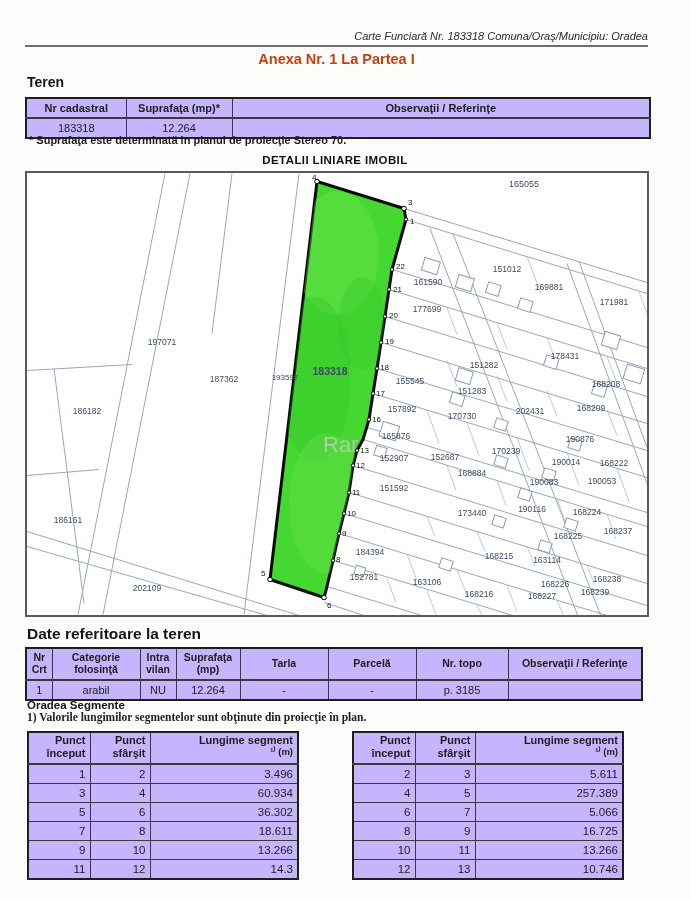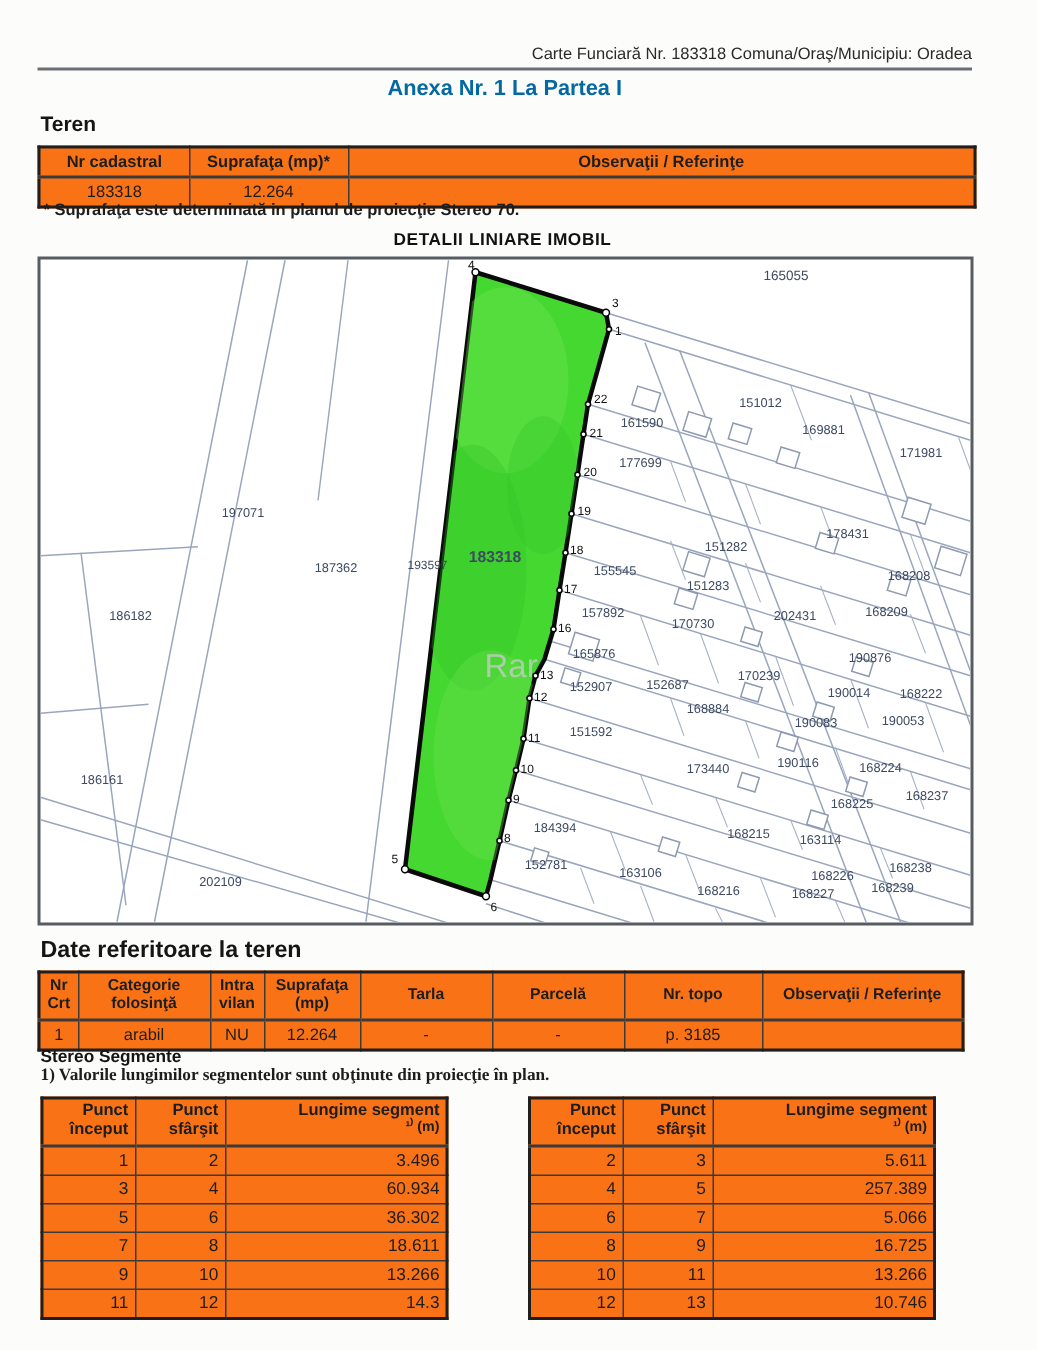--- a/index.html
+++ b/index.html
@@ -5,33 +5,33 @@
   html,body{margin:0;padding:0;}
   body{
     width:691px;height:900px;position:relative;overflow:hidden;
     background:#fcfcfa;color:#1d1d1d;
     font-family:"Liberation Sans", sans-serif;
   }
   .abs{position:absolute;}
   
   .cf-header{
     left:25px;top:30px;width:623px;text-align:right;
-    font-size:11px;color:#2a2a2a;
+    font-style:italic;font-size:11px;color:#2a2a2a;
     padding-bottom:3px;border-bottom:2px solid #6a6f75;
   }
-  .doc-title{left:25px;top:51px;width:623px;text-align:center;font-size:14.5px;font-weight:bold;color:#0369a1;}
+  .doc-title{left:25px;top:51px;width:623px;text-align:center;font-size:14.5px;font-weight:bold;color:#c2410c;}
   .sec-h{font-weight:bold;color:#151515;}
   .teren-h{left:27px;top:74px;font-size:14px;}
   .date-h{left:27px;top:625px;font-size:15.5px;}
   .lung-h{left:27px;top:699px;font-size:11.5px;}
   .lung-note{left:27px;top:711px;font-size:11.5px;font-weight:bold;font-family:Liberation Serif, serif;}
   .surface-note{left:29px;top:134px;font-size:11px;font-weight:bold;}
   .map-title{left:25px;top:154px;width:620px;text-align:center;font-size:11.5px;font-weight:bold;letter-spacing:.4px;color:#111;}
 
-  table{border-collapse:collapse;table-layout:fixed;background:#f97316;}
+  table{border-collapse:collapse;table-layout:fixed;background:#c4b5fd;}
   th,td{border:1px solid #3a3a3a;font-size:11px;padding:1px 4px;overflow:hidden;white-space:nowrap;}
   th{font-weight:bold;}
   .t-outer{border:2px solid #1f1f1f;}
   .t-outer th{border-bottom-width:2px;}
 
   .teren-table{left:25px;top:97px;width:626px;}
   .teren-table th,.teren-table td{text-align:center;height:16px;}
 
   .date-table{left:25px;top:647px;width:618px;}
   .date-table th{height:28px;white-space:normal;line-height:1.1;text-align:center;font-size:10.5px;margin-top:24px;}
@@ -311,21 +311,21 @@
     <td>NU</td>
     <td>12.264</td>
     <td>-</td>
     <td>-</td>
     <td>p. 3185</td>
     <td></td>
   </tr>
 </tbody>
   </table>
 
-<div class="abs sec-h lung-h">Stereo Segmente</div>
+<div class="abs sec-h lung-h">Oradea Segmente</div>
 <div class="abs lung-note">1) Valorile lungimilor segmentelor sunt obţinute din proiecţie în plan.</div>
 
 <table class="abs t-outer seg-table seg-left">
   <colgroup>
       <col style="width:62px">
       <col style="width:60px">
       <col>
     </colgroup>
   <tbody>
       <tr>

